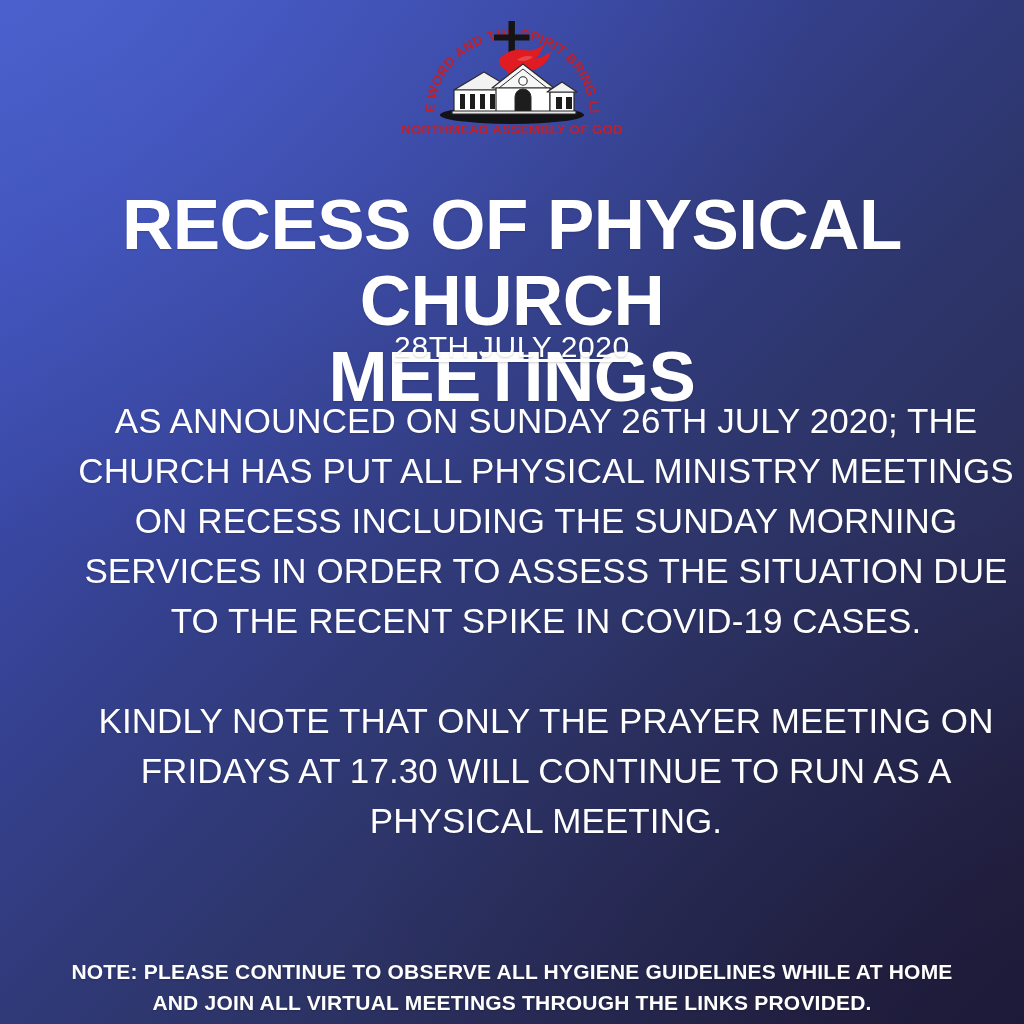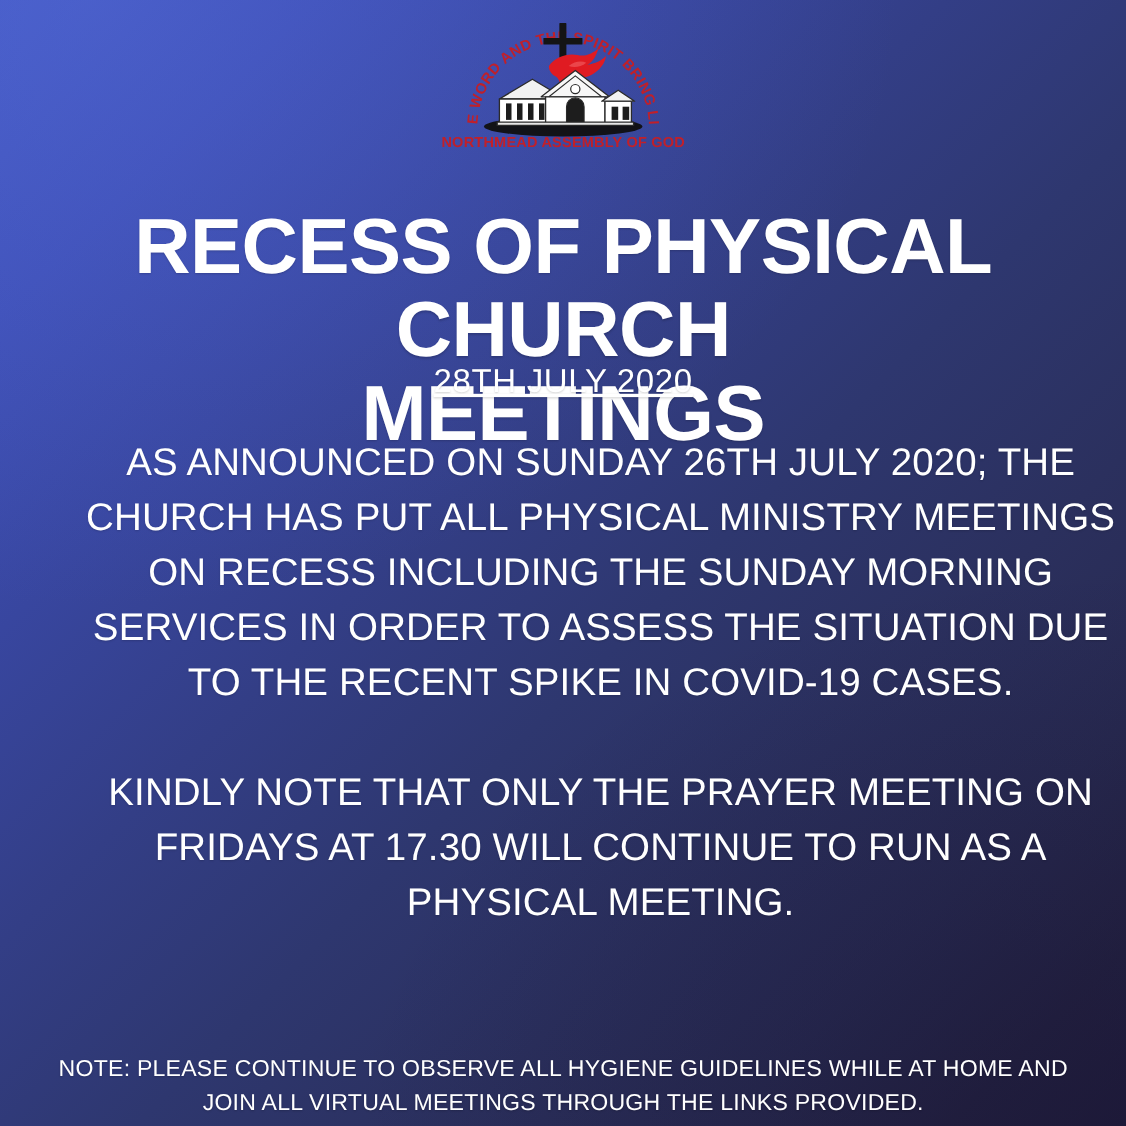--- a/index.html
+++ b/index.html
@@ -117,21 +117,21 @@
     margin-left: 34px;
   }
 
   .footnote {
     position: absolute;
     top: 956px;
     left: 48px;
     width: 928px;
     font-size: 21px;
     line-height: 31px;
-    font-weight: 400;
+    font-weight: 700;
     letter-spacing: 0.2px;
     color: #ffffff;
     text-shadow: 0 1px 2px rgba(0,0,0,0.2);
     white-space: pre-line;
   }
 </style>
 </head>
 <body>
 
 <div id="poster">

